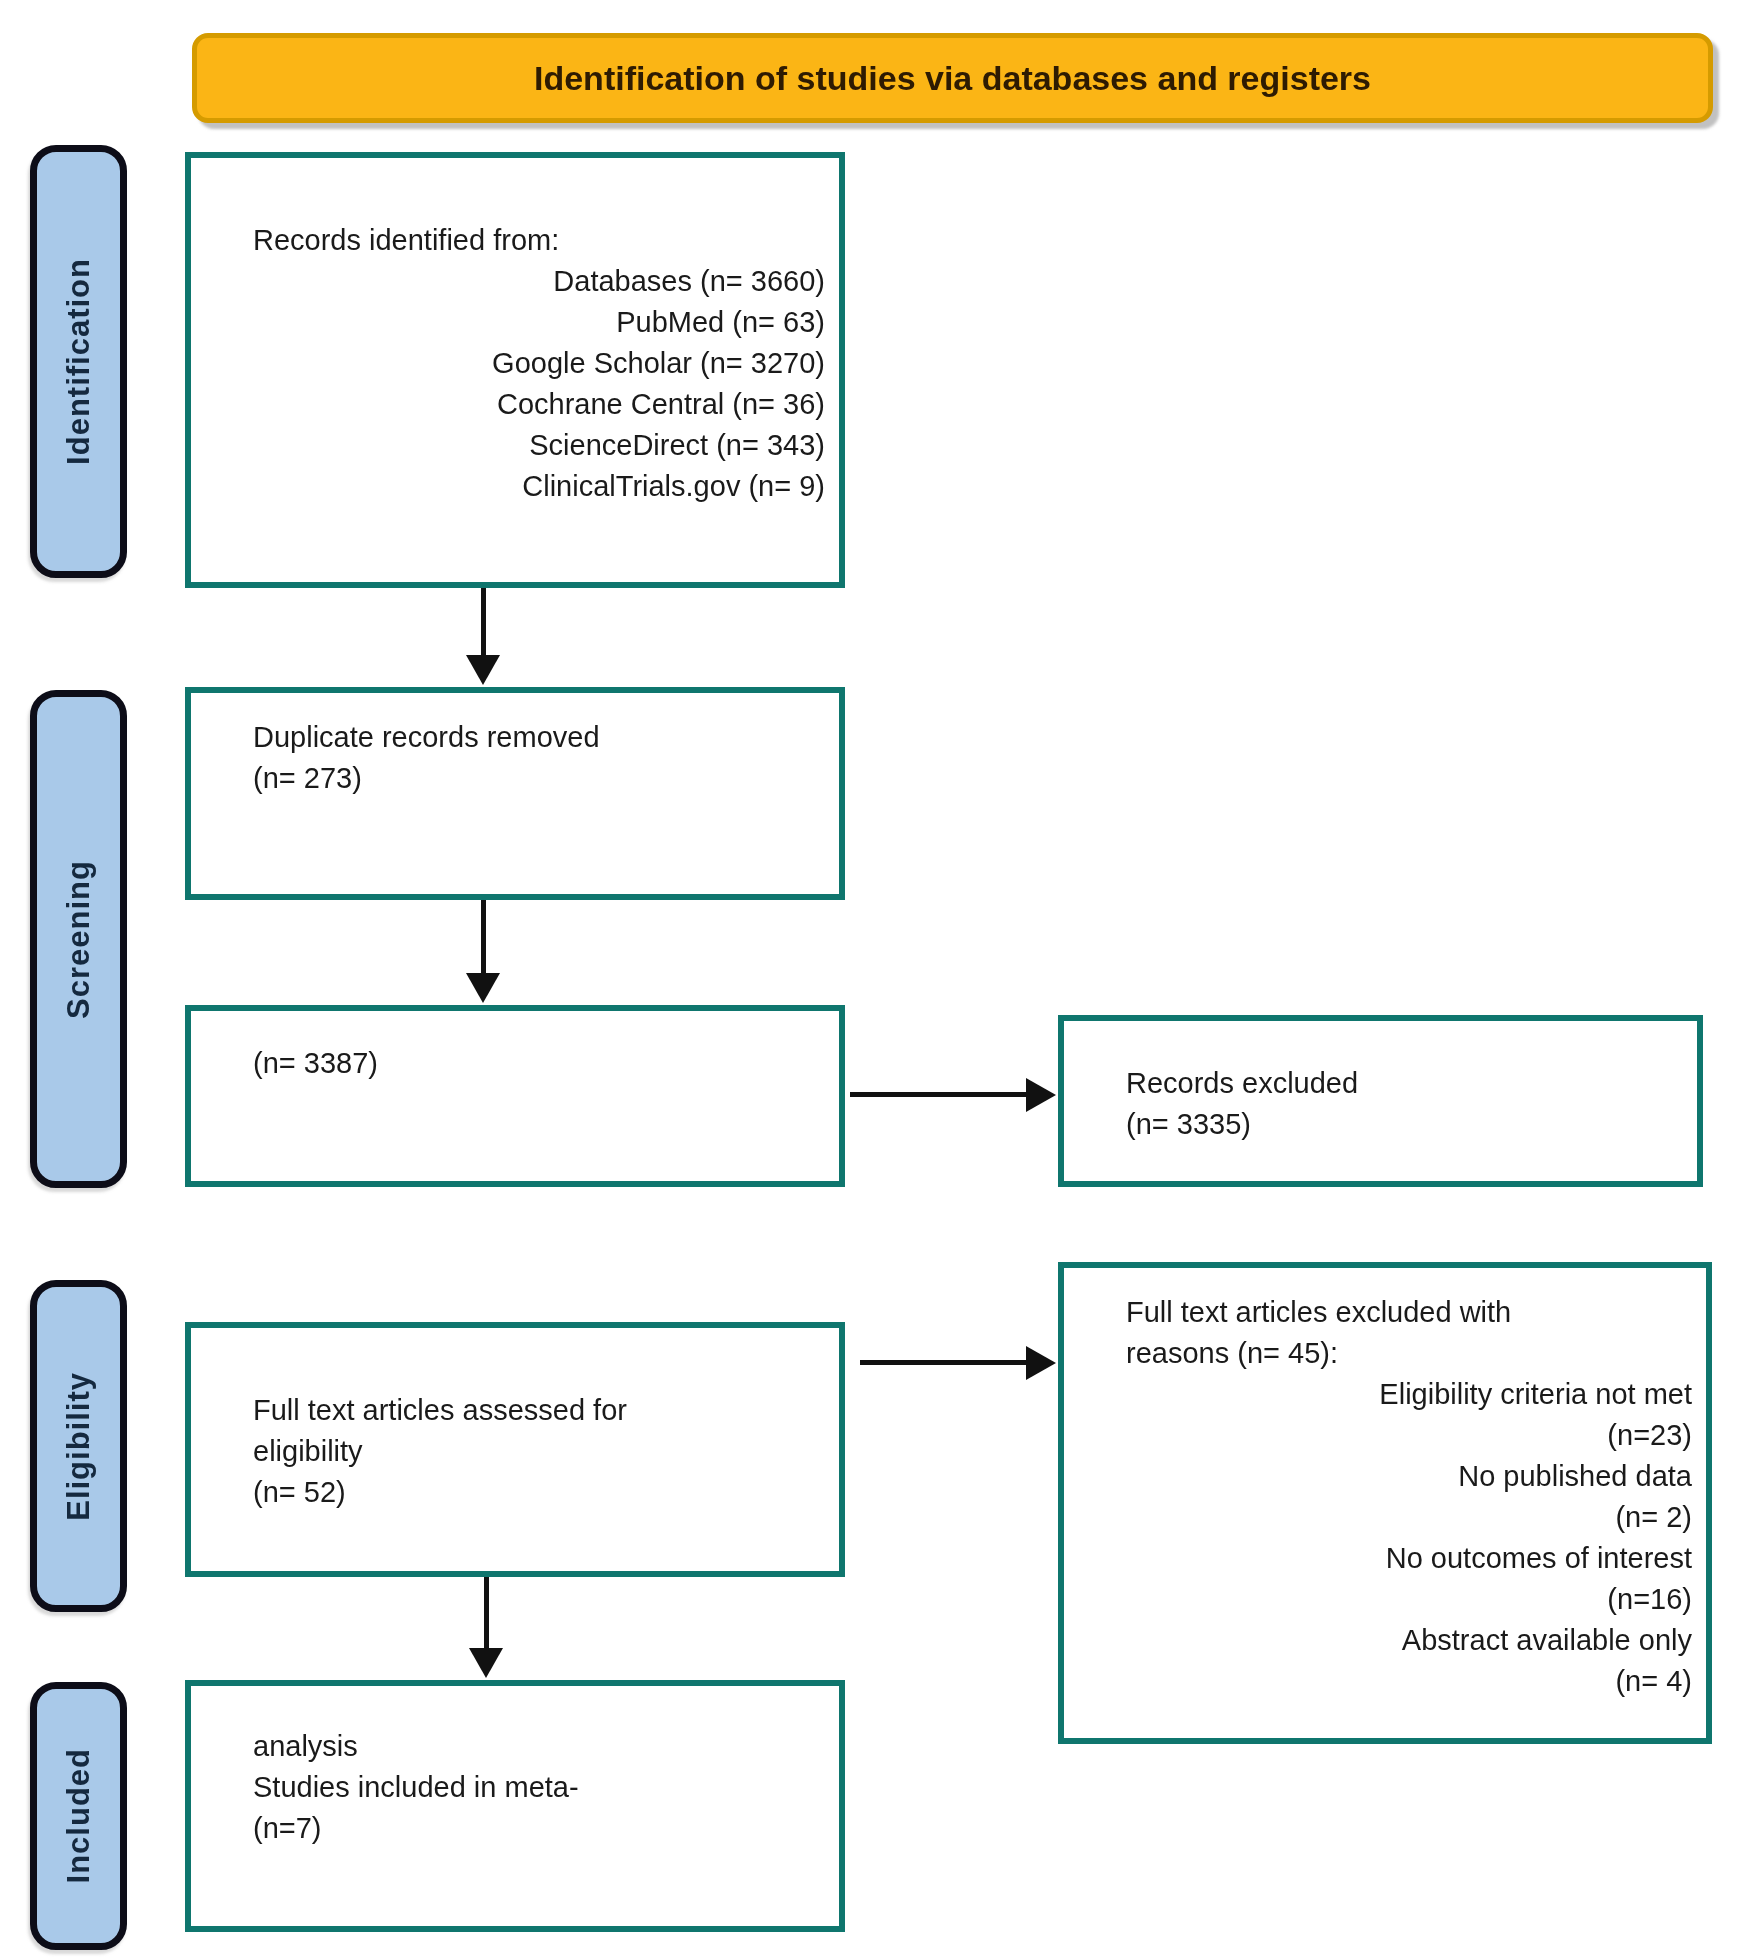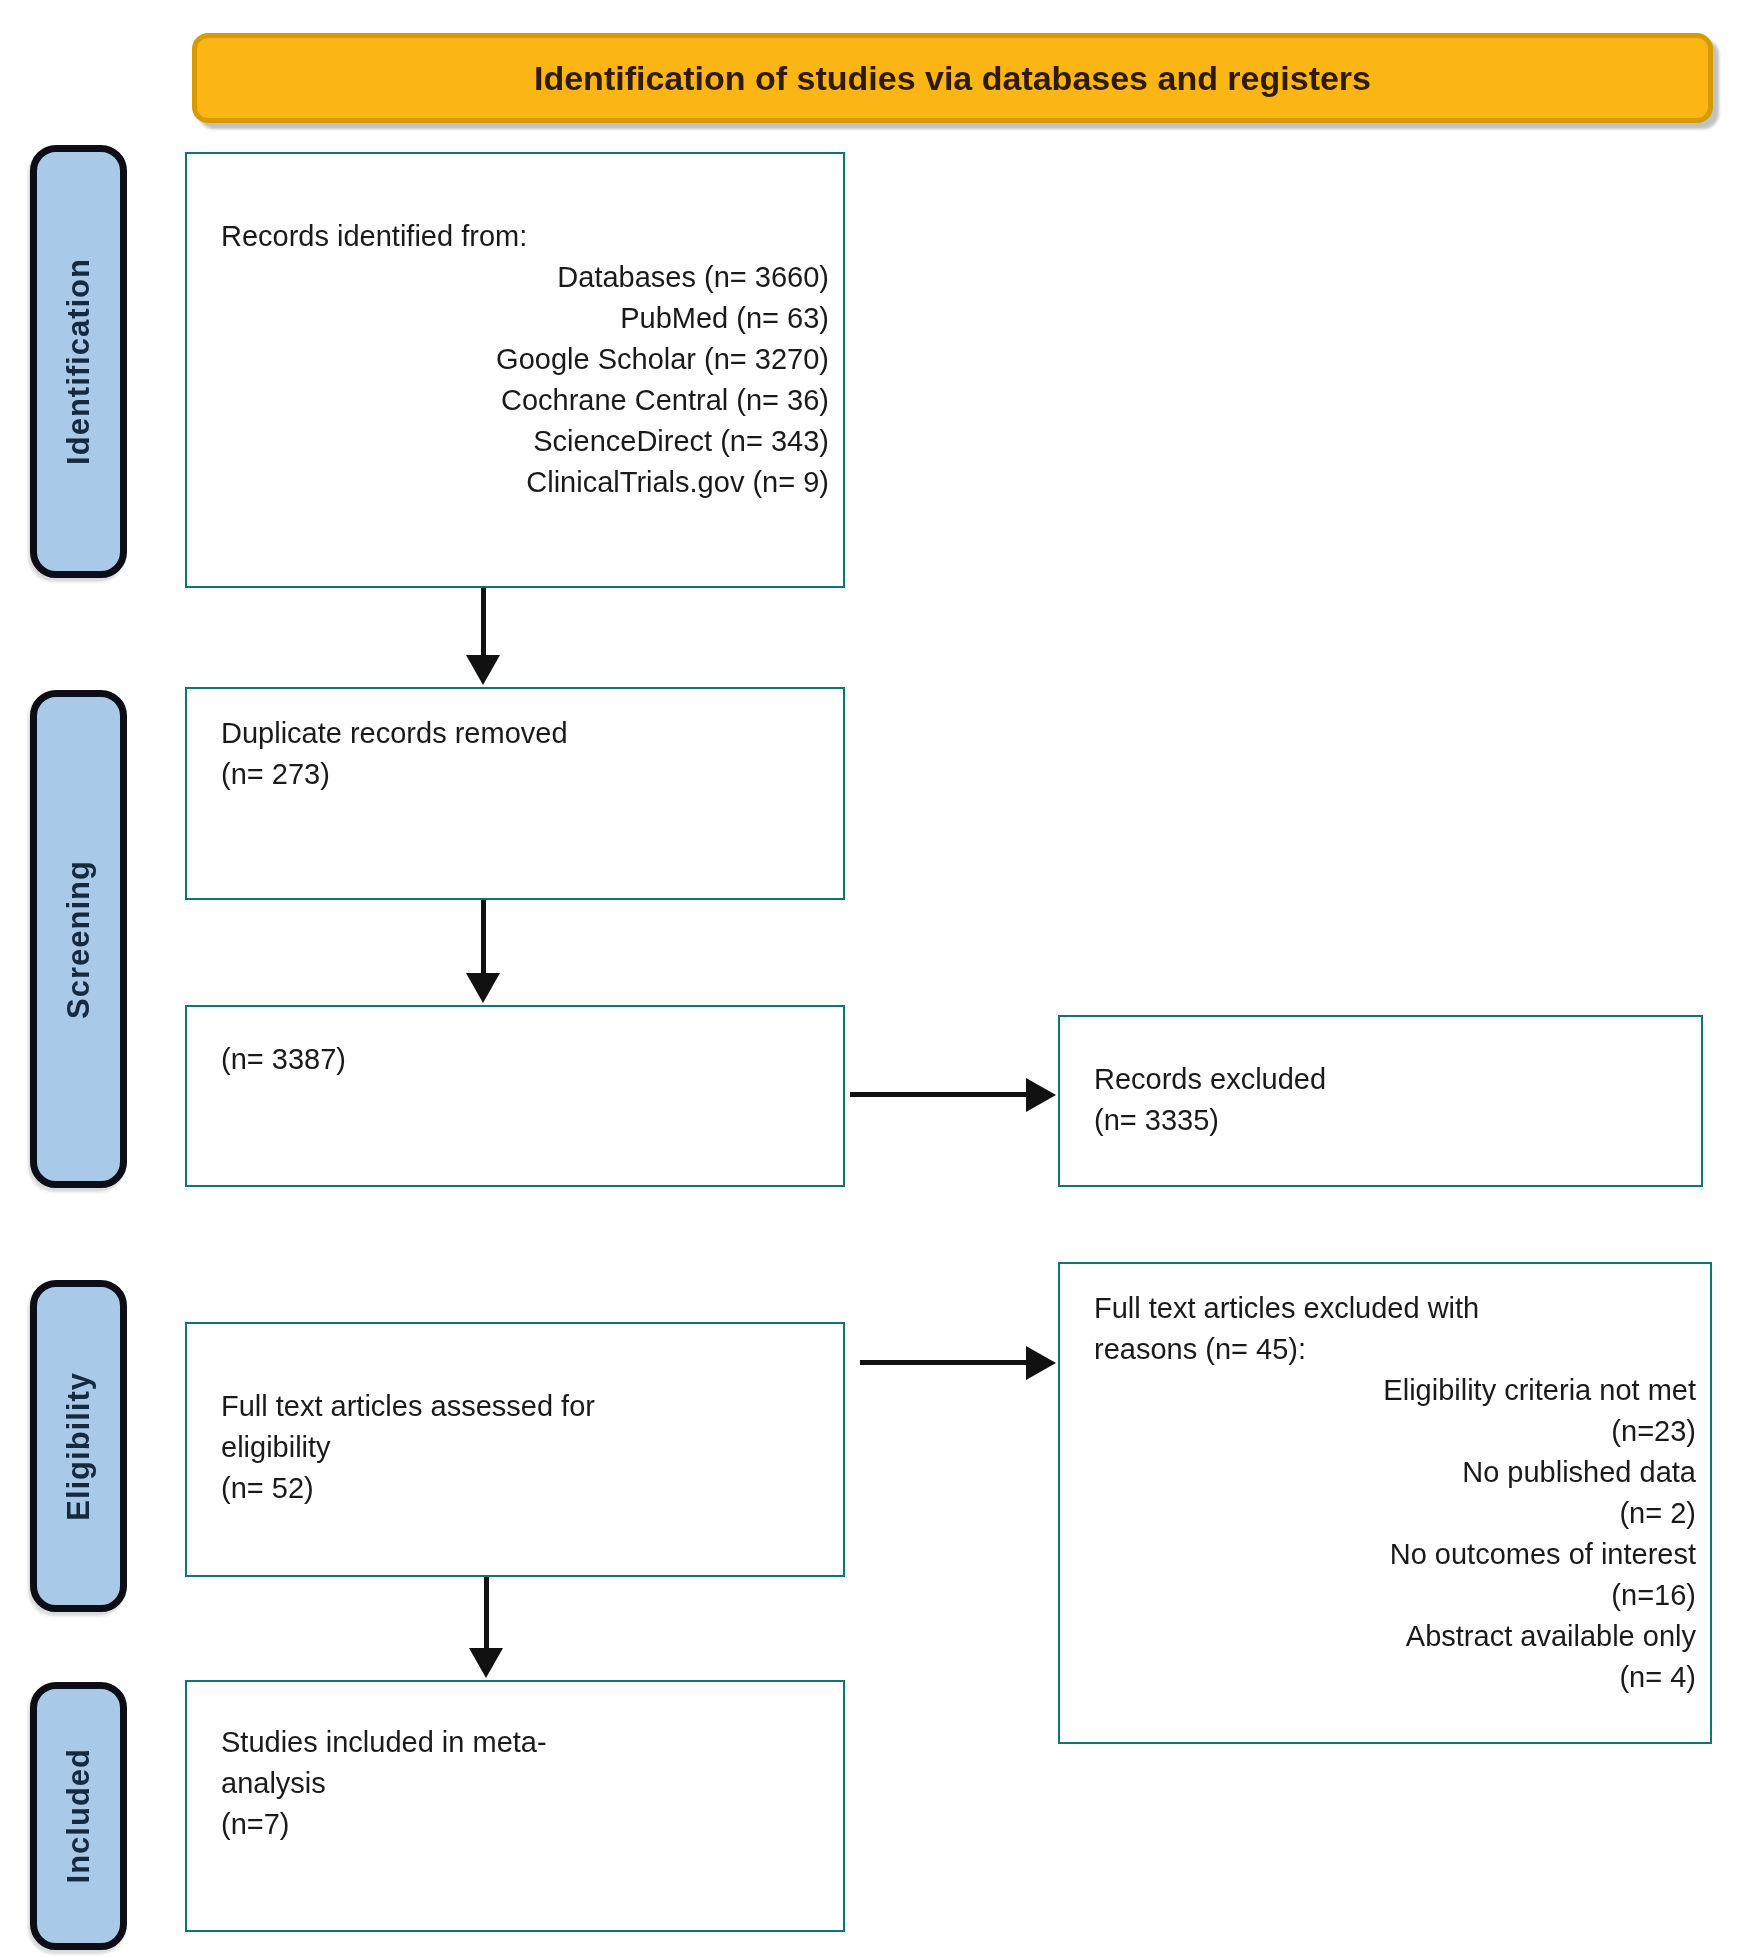--- a/index.html
+++ b/index.html
@@ -48,25 +48,26 @@
   }
   .stage-identification { top: 145px;  height: 433px; }
   .stage-screening      { top: 690px;  height: 498px; }
   .stage-eligibility    { top: 1280px; height: 332px; }
   .stage-included       { top: 1682px; height: 268px; }
 
   
   .fbox {
     position: absolute;
     background: #ffffff;
-    border: 2px solid #0f766e;
+    border: 6px solid #0f766e;
     box-sizing: border-box;
     font-size: 29px;
     line-height: 41px;
     color: #1a1a1a;
+    padding-left: 28px;
   }
   .fbox .pad { padding-left: 34px; padding-right: 14px; }
   .line { white-space: nowrap; }
   .indent { padding-left: 62px; text-align: right; }
 
   .box-identified { left: 185px; top: 152px;  width: 660px; height: 436px; }
   .box-identified .pad { padding-top: 62px; }
   .box-duplicates { left: 185px; top: 687px;  width: 660px; height: 213px; }
   .box-duplicates .pad { padding-top: 24px; }
   .box-screened   { left: 185px; top: 1005px; width: 660px; height: 182px; }
@@ -168,22 +169,22 @@
       <div class="line indent">(n= 2)</div>
       <div class="line indent">No outcomes of interest</div>
       <div class="line indent">(n=16)</div>
       <div class="line indent">Abstract available only</div>
       <div class="line indent">(n= 4)</div>
     </div>
   </div>
 
   <div class="fbox box-included">
     <div class="pad">
+      <div class="line">analysis</div>
       <div class="line">Studies included in meta-</div>
-      <div class="line">analysis</div>
       <div class="line">(n=7)</div>
     </div>
   </div>
 
   <div>
     <div class="vline" style="left:481px; top:588px; height:69px;"></div>
     <div class="head-down" style="left:466px; top:655px;"></div>
   </div>
 
   <div>

